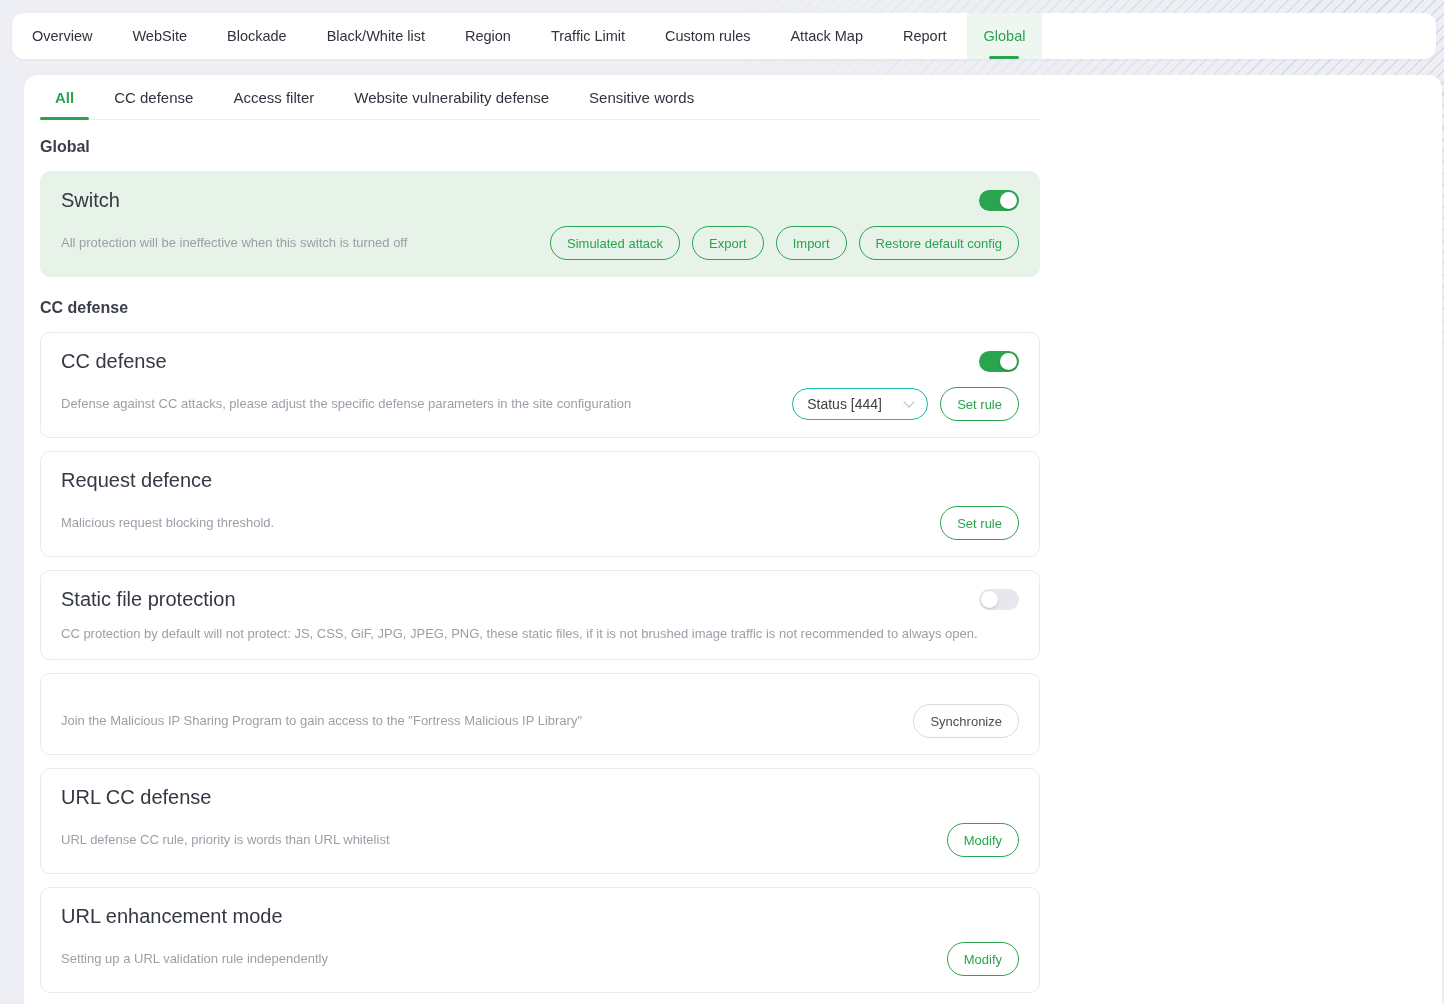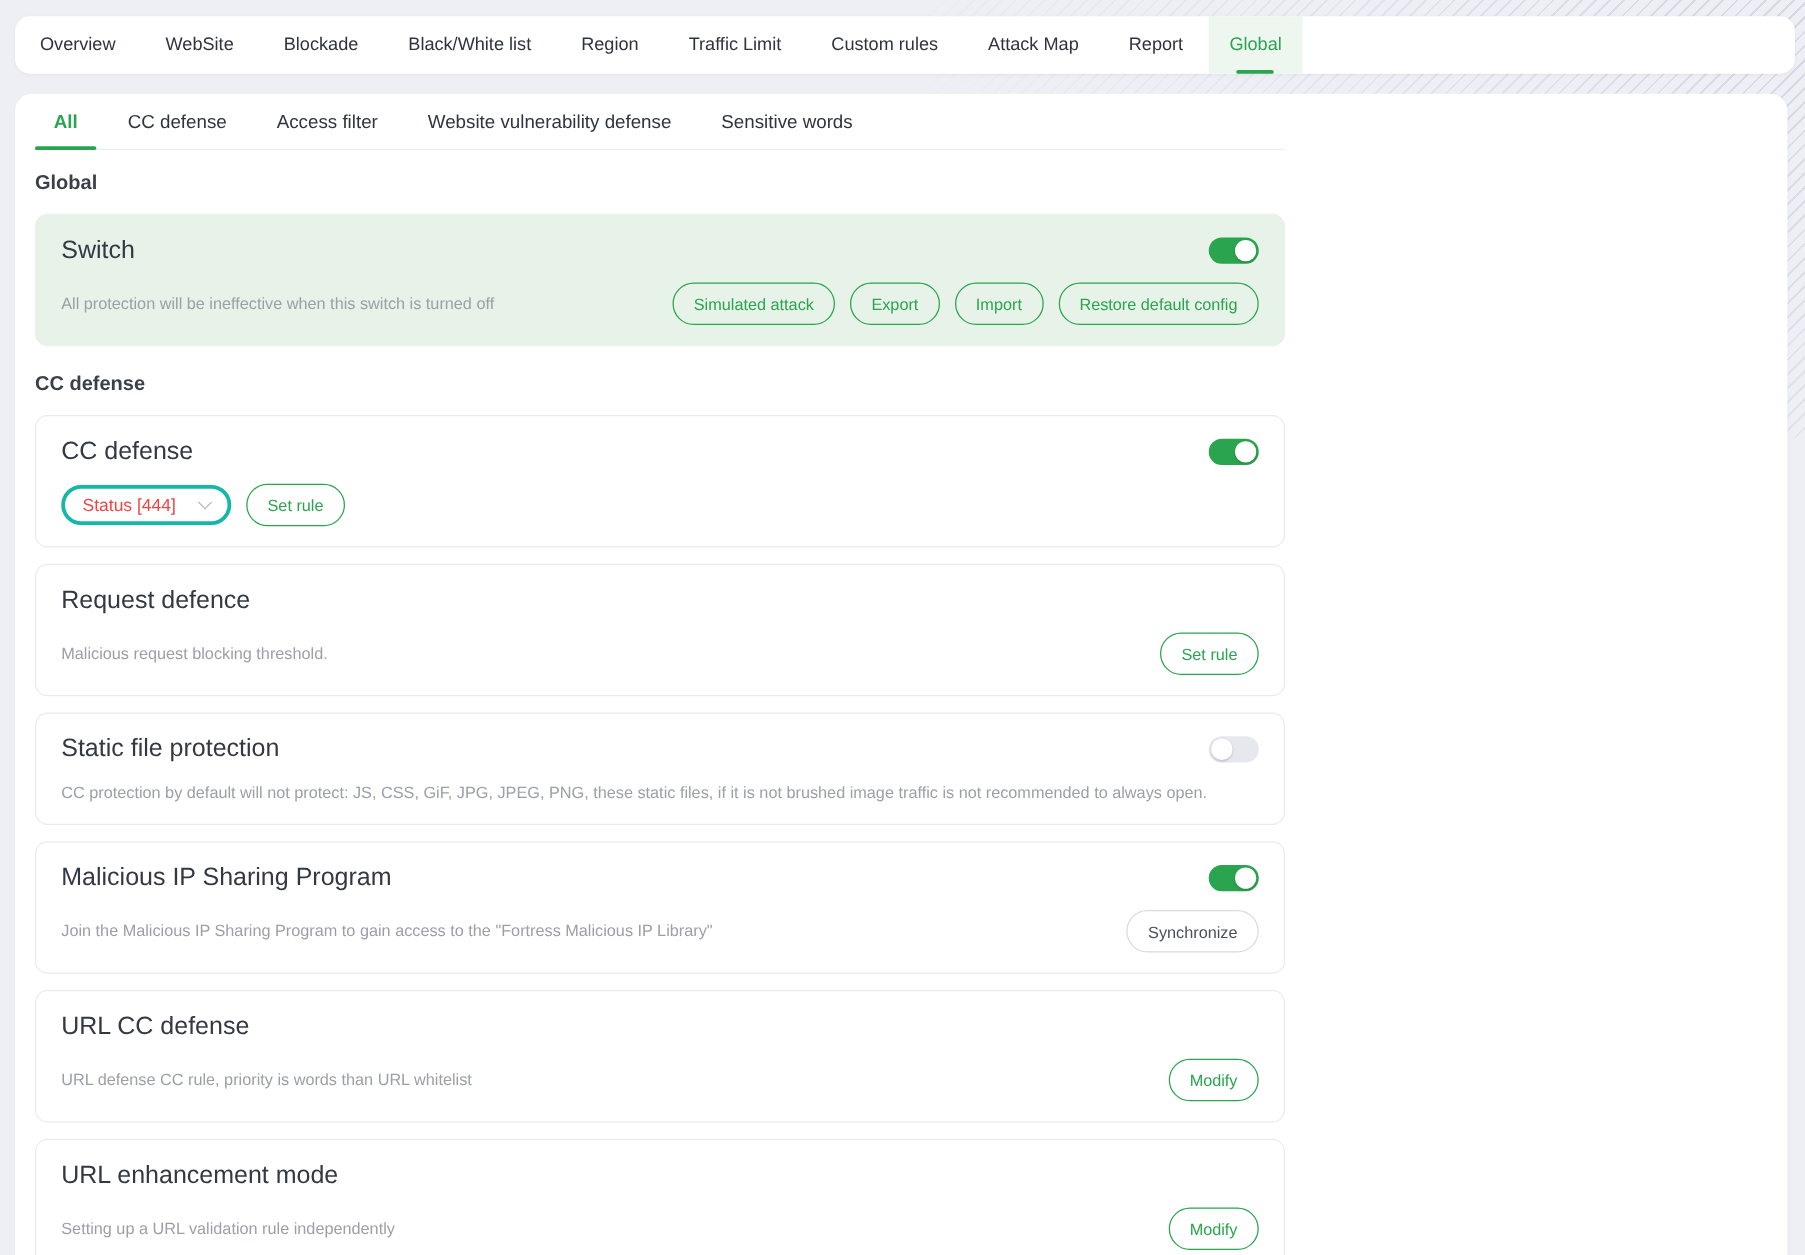--- a/index.html
+++ b/index.html
@@ -43,21 +43,21 @@
   }
   .nav-item.active{
     background:var(--nav-active-bg);color:var(--accent-green);padding:0 17px;
   }
   .nav-item.active::after{
     content:"";position:absolute;left:50%;transform:translateX(-50%);
     bottom:0;width:30px;height:3px;border-radius:2px;background:var(--accent-green);
   }
   
   .panel{
-    position:absolute;left:12px;top:75px;width:1418px;height:929px;
+    position:absolute;left:24px;top:75px;width:1418px;height:929px;
     background:#fff;border-radius:14px 14px 0 0;overflow:hidden;
     box-shadow:0 1px 3px rgba(25,35,60,.04);
   }
   .panel-inner{padding:0 16px;width:1032px;}
   
   .subtabs{
     display:flex;height:45px;align-items:stretch;
     border-bottom:1px solid #ecedf1;width:1000px;
   }
   .subtab{
@@ -98,23 +98,23 @@
     position:relative;cursor:pointer;flex-shrink:0;
   }
   .toggle[data-state="on"]{background:var(--accent-green);}
   .toggle .knob{
     position:absolute;top:2px;left:2px;width:17px;height:17px;border-radius:50%;
     background:#fff;box-shadow:0 1px 2px rgba(0,0,0,.18);
   }
   .toggle[data-state="on"] .knob{left:21px;}
   
   .select{
-    height:32px;width:136px;border:3px solid #14b8a6;border-radius:16px;background:#fff;
+    height:32px;width:136px;border:1px solid #14b8a6;border-radius:16px;background:#fff;
     display:inline-flex;align-items:center;justify-content:space-between;
-    padding:0 14px;font-size:14px;color:#ef4444;cursor:pointer;white-space:nowrap;
+    padding:0 14px;font-size:14px;color:#404040;cursor:pointer;white-space:nowrap;
   }
   .chevron{
     width:8px;height:8px;border-right:1.6px solid #b6bac3;border-bottom:1.6px solid #b6bac3;
     transform:rotate(45deg);margin-top:-4px;flex-shrink:0;
   }
 </style>
 </head>
 <body>
 
 <div class="stripes"></div>
@@ -166,20 +166,21 @@
     <h2 class="section-heading later">CC defense</h2>
 
     <div class="card">
       <div class="card-head">
         <div class="card-title">CC defense</div>
         <div class="toggle" data-state="on">
             <div class="knob"></div>
           </div>
       </div>
       <div class="card-body">
+        <div class="card-desc">Defense against CC attacks, please adjust the specific defense parameters in the site configuration</div>
         <div class="actions">
           <div class="select">
             <span>Status [444]</span>
             <span class="chevron"></span>
           </div>
           <button class="btn green">Set rule</button>
         </div>
       </div>
     </div>
 
@@ -201,26 +202,20 @@
         <div class="toggle" data-state="off">
             <div class="knob"></div>
           </div>
       </div>
       <div class="card-body">
         <div class="card-desc">CC protection by default will not protect: JS, CSS, GiF, JPG, JPEG, PNG, these static files, if it is not brushed image traffic is not recommended to always open.</div>
       </div>
     </div>
 
     <div class="card">
-      <div class="card-head">
-        <div class="card-title">Malicious IP Sharing Program</div>
-        <div class="toggle" data-state="on">
-            <div class="knob"></div>
-          </div>
-      </div>
       <div class="card-body">
         <div class="card-desc">Join the Malicious IP Sharing Program to gain access to the "Fortress Malicious IP Library"</div>
         <div class="actions">
           <button class="btn neutral">Synchronize</button>
         </div>
       </div>
     </div>
 
     <div class="card">
       <div class="card-head">

